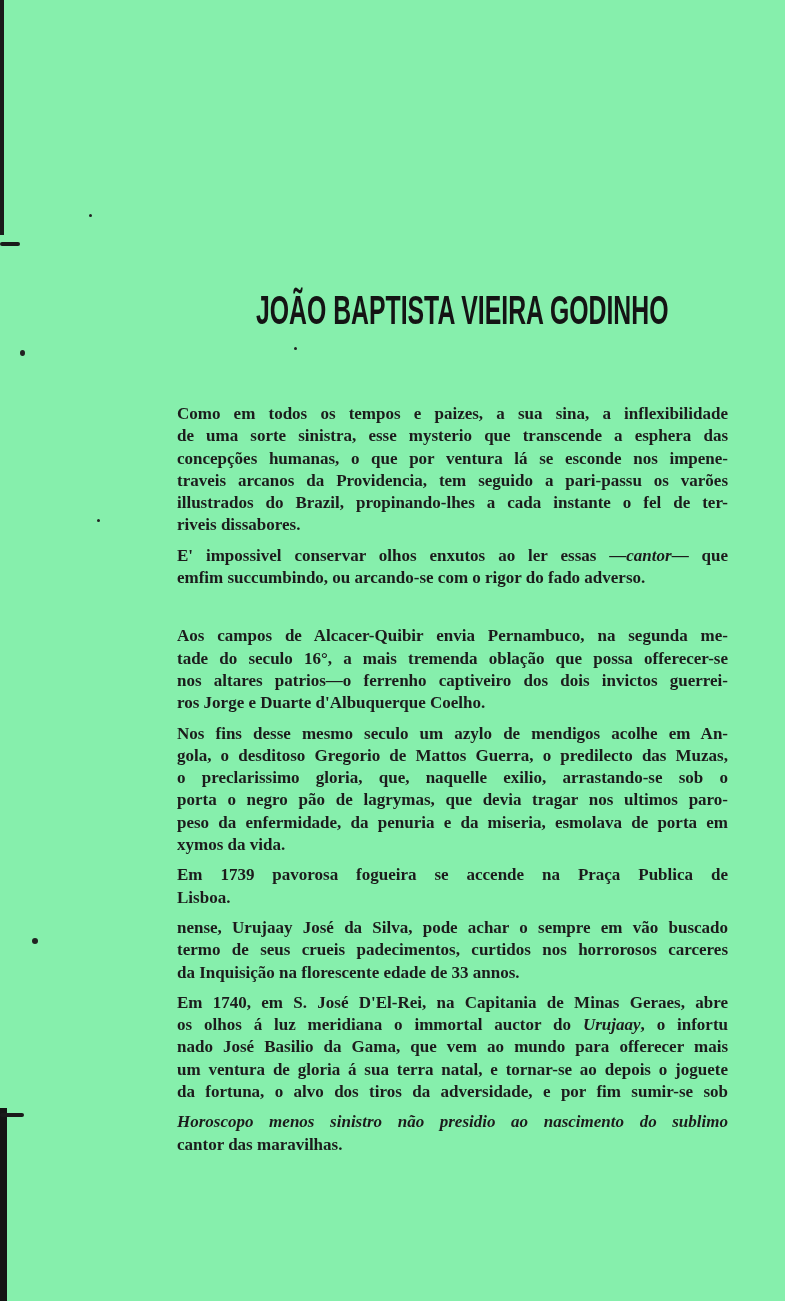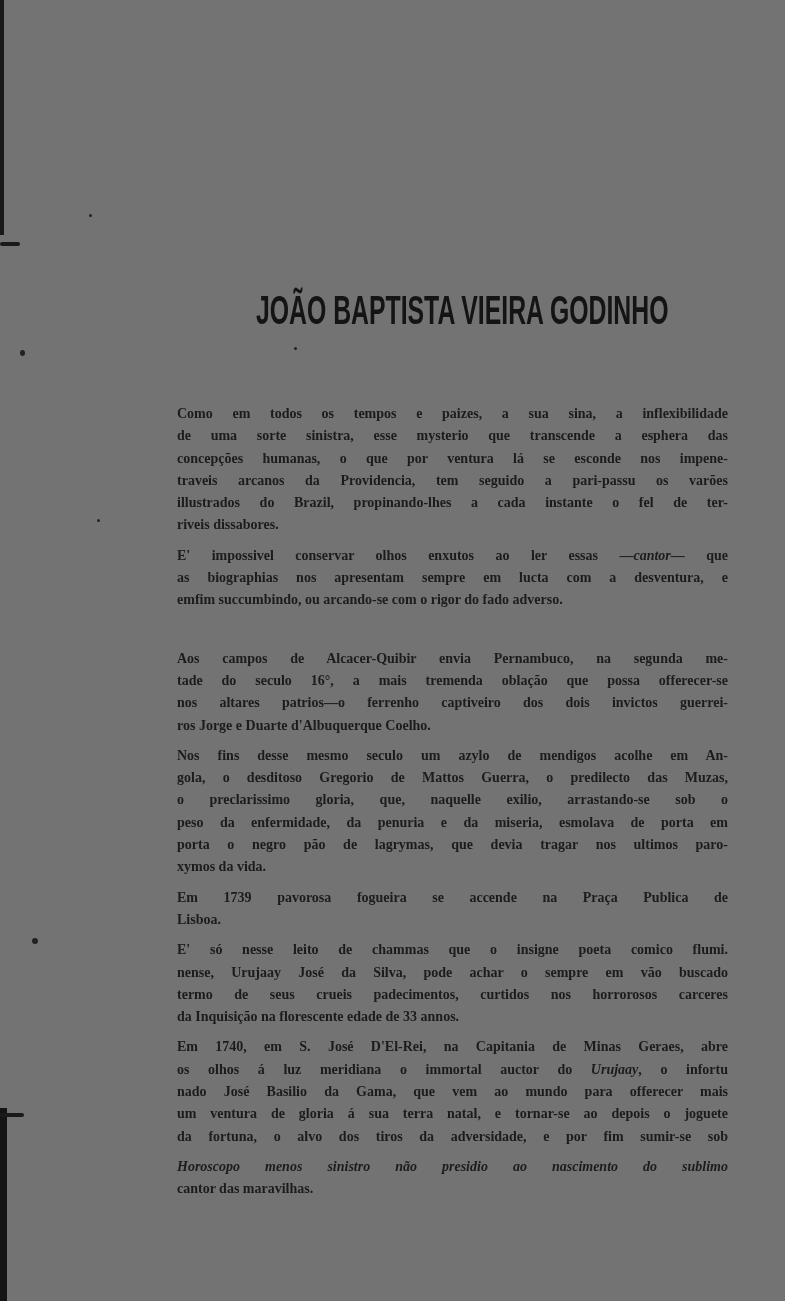--- a/index.html
+++ b/index.html
@@ -1,30 +1,30 @@
 <!DOCTYPE html>
 <html><head>
 <meta charset="utf-8">
 <style>
   html, body { margin: 0; padding: 0; background: #ffffff; }
   body { width: 785px; height: 1301px; position: relative; overflow: hidden; }
-  .page { position: absolute; inset: 0; background: #737373; }
+  .page { position: absolute; inset: 0; background: #86efac; }
   .edge-bar-top { position: absolute; left: 0; top: 0; width: 4px; height: 235px; background: #1a1a1a; }
   .edge-bar-bottom { position: absolute; left: 0; top: 1108px; width: 7px; height: 193px; background: #141414; }
   .edge-tick { position: absolute; height: 4px; background: #1a1a1a; border-radius: 2px; }
   .speck { position: absolute; background: #222; border-radius: 50%; }
   .title {
     position: absolute; left: 256px; top: 282px; width: 352px; height: 56px;
     font-family: "Liberation Sans", sans-serif; font-weight: bold; font-size: 40px;
     color: #141414; letter-spacing: 0px; line-height: 56px;
     transform: scaleX(0.62); transform-origin: left center; white-space: nowrap;
   }
   .body {
     position: absolute; left: 143px; top: 403px; width: 585px;
-    font-family: "Liberation Serif", serif; font-size: 14px; line-height: 22.3px;
+    font-family: "Liberation Serif", serif; font-size: 17px; line-height: 22.3px;
     color: #1c1c1c; font-weight: bold;
   }
   .para { margin: 0 0 8px 0; text-indent: 34px; text-align: justify; }
   .line { display: block; text-align: justify; text-align-last: justify; white-space: nowrap; }
   .line.last { text-align-last: left; }
   em { font-style: italic; }
 </style>
 </head>
 <body>
 
@@ -45,43 +45,41 @@
       <div class="para">
         <span class="line" style="text-indent: 34px;">Como em todos os tempos e paizes, a sua sina, a inflexibilidade</span>
         <span class="line">de uma sorte sinistra, esse mysterio que transcende a esphera das</span>
         <span class="line">concepções humanas, o que por ventura lá se esconde nos impene-</span>
         <span class="line">traveis arcanos da Providencia, tem seguido a pari-passu os varões</span>
         <span class="line">illustrados do Brazil, propinando-lhes a cada instante o fel de ter-</span>
         <span class="line last">riveis dissabores.</span>
       </div>
       <div class="para">
         <span class="line" style="text-indent: 34px;">E' impossivel conservar olhos enxutos ao ler essas —<em>cantor</em>— que</span>
-        <span class="line">as biographias nos apresentam sempre em lucta com a desventura, e</span>
         <span class="line last">emfim succumbindo, ou arcando-se com o rigor do fado adverso.</span>
       </div>
       <div class="para">
         <span class="line" style="text-indent: 34px; margin-top: 36px;">Aos campos de Alcacer-Quibir envia Pernambuco, na segunda me-</span>
         <span class="line">tade do seculo 16°, a mais tremenda oblação que possa offerecer-se</span>
         <span class="line">nos altares patrios—o ferrenho captiveiro dos dois invictos guerrei-</span>
         <span class="line last">ros Jorge e Duarte d'Albuquerque Coelho.</span>
       </div>
       <div class="para">
         <span class="line" style="text-indent: 34px;">Nos fins desse mesmo seculo um azylo de mendigos acolhe em An-</span>
         <span class="line">gola, o desditoso Gregorio de Mattos Guerra, o predilecto das Muzas,</span>
         <span class="line">o preclarissimo gloria, que, naquelle exilio, arrastando-se sob o</span>
+        <span class="line">porta o negro pão de lagrymas, que devia tragar nos ultimos paro-</span>
         <span class="line">peso da enfermidade, da penuria e da miseria, esmolava de porta em</span>
-        <span class="line">porta o negro pão de lagrymas, que devia tragar nos ultimos paro-</span>
         <span class="line last">xymos da vida.</span>
       </div>
       <div class="para">
         <span class="line" style="text-indent: 34px;">Em 1739 pavorosa fogueira se accende na Praça Publica de</span>
         <span class="line last">Lisboa.</span>
       </div>
       <div class="para">
-        <span class="line" style="text-indent: 34px;">E' só nesse leito de chammas que o insigne poeta comico flumi.</span>
         <span class="line">nense, Urujaay José da Silva, pode achar o sempre em vão buscado</span>
         <span class="line">termo de seus crueis padecimentos, curtidos nos horrorosos carceres</span>
         <span class="line last">da Inquisição na florescente edade de 33 annos.</span>
       </div>
       <div class="para">
         <span class="line" style="text-indent: 34px;">Em 1740, em S. José D'El-Rei, na Capitania de Minas Geraes, abre</span>
         <span class="line">os olhos á luz meridiana o immortal auctor do <em>Urujaay</em>, o infortu</span>
         <span class="line">nado José Basilio da Gama, que vem ao mundo para offerecer mais</span>
         <span class="line">um ventura de gloria á sua terra natal, e tornar-se ao depois o joguete</span>
         <span class="line">da fortuna, o alvo dos tiros da adversidade, e por fim sumir-se sob</span>

